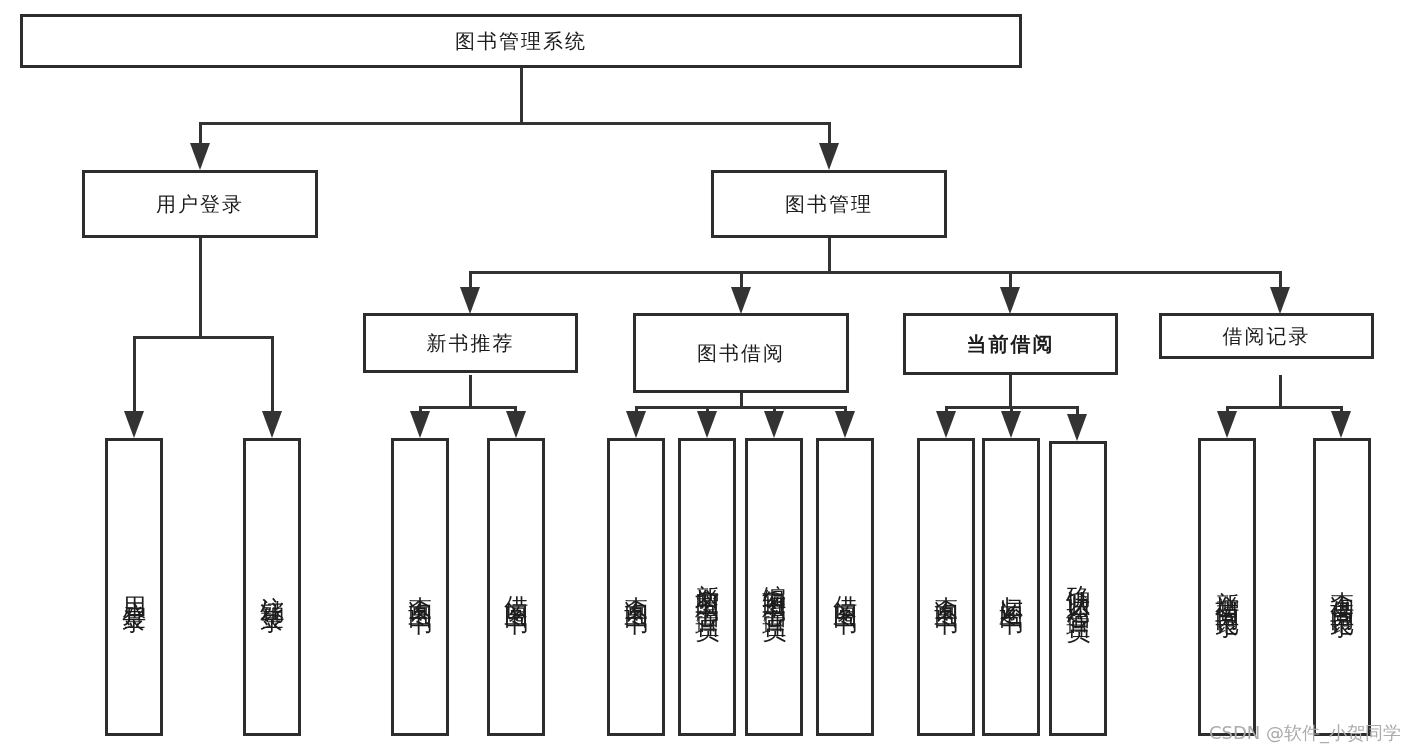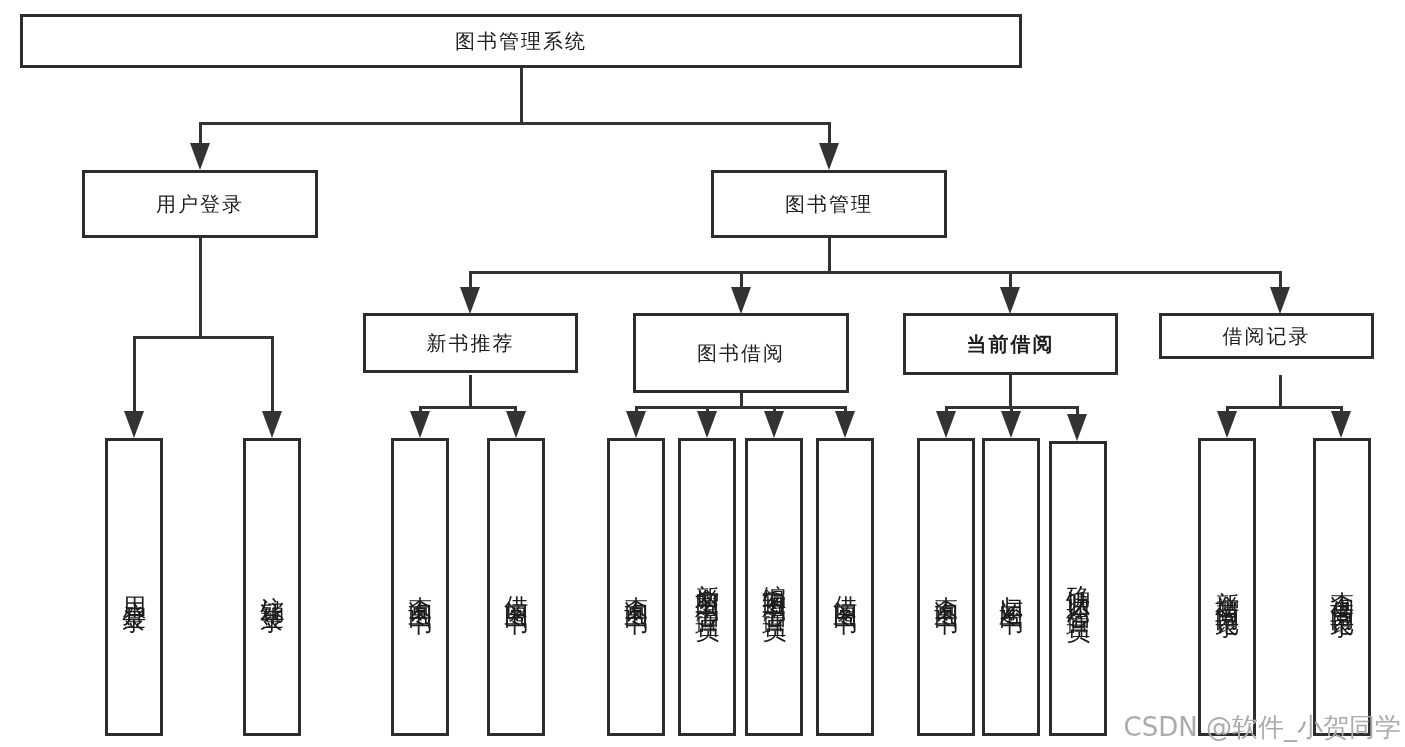--- a/index.html
+++ b/index.html
@@ -47,21 +47,21 @@
     position:absolute;
     width:0;height:0;
     border-left:10px solid transparent;
     border-right:10px solid transparent;
     border-top:27px solid var(--line);
     z-index:1;
   }
   .watermark{
     position:absolute;
     right:4px;bottom:2px;
-    font-size:26px;
+    font-size:18px;
     color:var(--wm);
     z-index:3;
     white-space:nowrap;
   }
 </style>
 </head>
 <body>
 
 <div id="stage">
 

